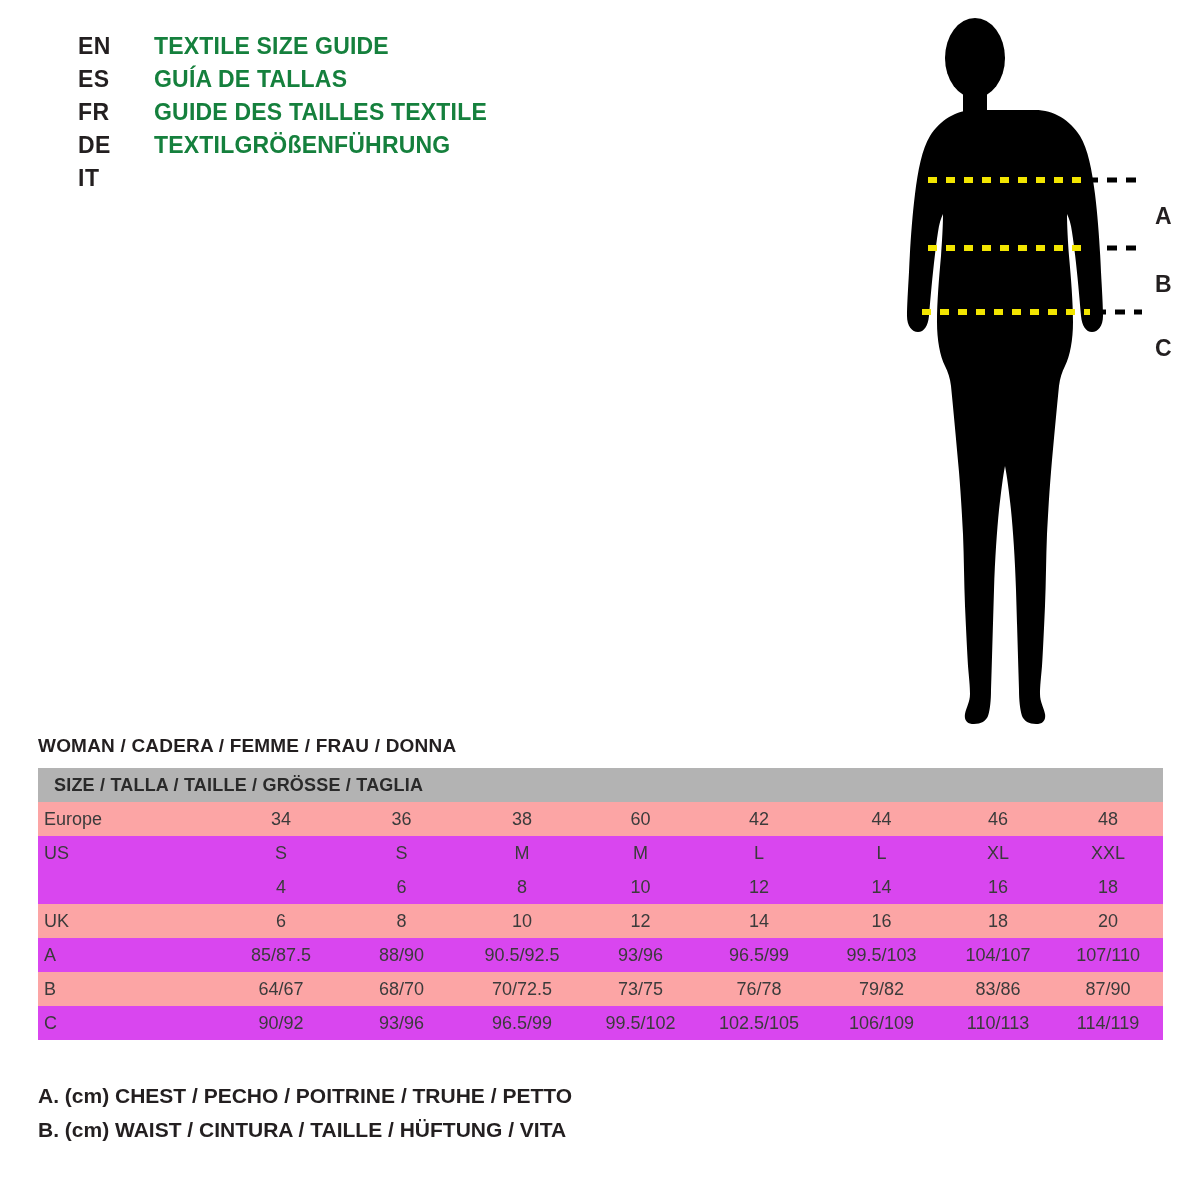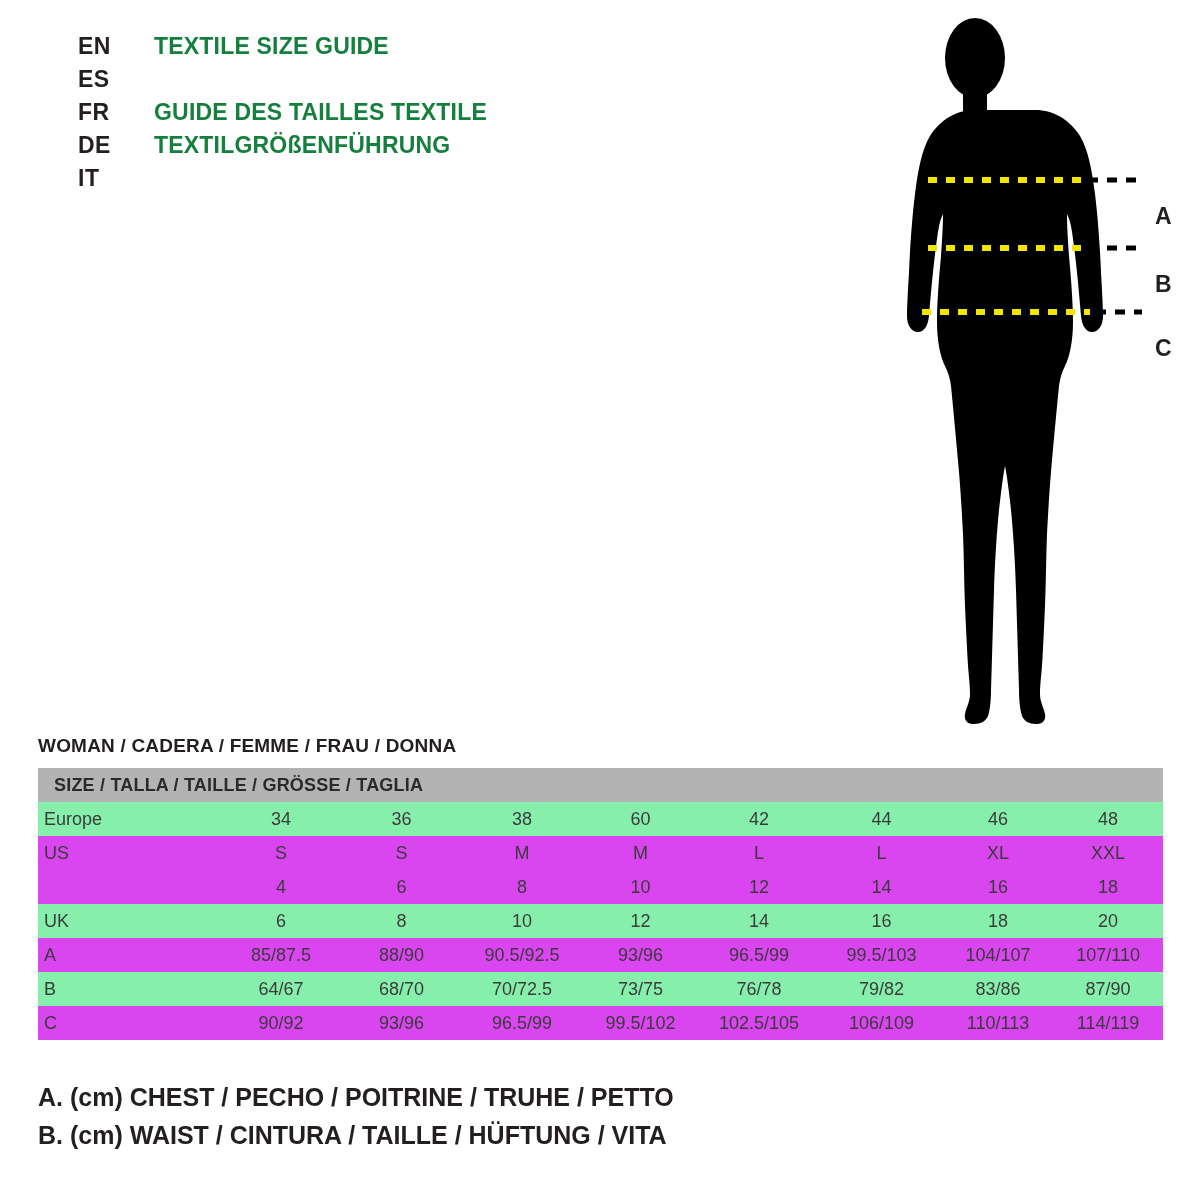--- a/index.html
+++ b/index.html
@@ -95,48 +95,49 @@
   tr.head td {
     background: #b3b3b3;
     font-weight: bold;
     color: #2a2a2a;
     text-align: left;
     padding-left: 16px;
     font-size: 18px;
     letter-spacing: .2px;
   }
   tr.shade td { background: #d946ef; }
-  tr.plain td { background: #86efac; }
+  tr.plain td { background: #fca5a5; }
 
   
   #footnotes {
     position: absolute;
     left: 38px;
     top: 1085px;
     width: 800px;
   }
   .footnote {
-    font-size: 25px;
+    font-size: 21px;
     font-weight: bold;
     color: #231f20;
     line-height: 1.0;
     margin-bottom: 13px;
     white-space: nowrap;
   }
 </style>
 </head>
 <body>
 
 <div id="lang-block">
   <div class="lang-row">
     <span class="lang-code">EN</span>
     <span class="lang-text">TEXTILE SIZE GUIDE</span>
   </div>
   <div class="lang-row">
     <span class="lang-code">ES</span>
+    <span class="lang-text">GUÍA DE TALLAS</span>
   </div>
   <div class="lang-row">
     <span class="lang-code">FR</span>
     <span class="lang-text">GUIDE DES TAILLES TEXTILE</span>
   </div>
   <div class="lang-row">
     <span class="lang-code">DE</span>
     <span class="lang-text">TEXTILGRÖßENFÜHRUNG</span>
   </div>
   <div class="lang-row">

